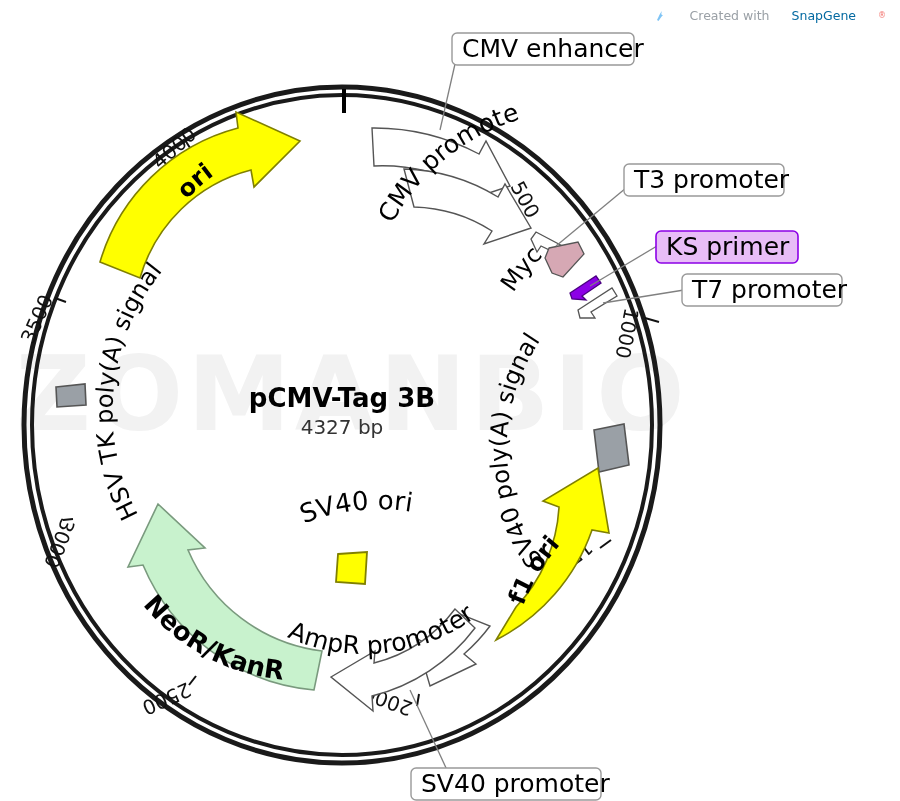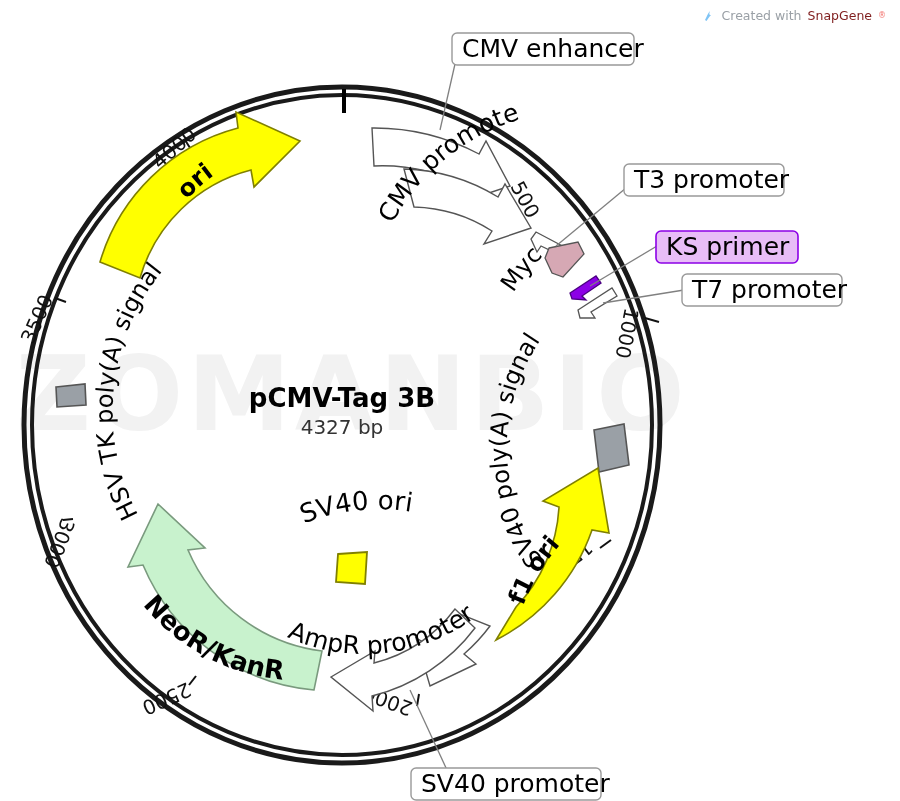--- a/index.html
+++ b/index.html
@@ -7,26 +7,26 @@
     width: 900px; height: 801px;
     background: #ffffff;
     font-family: "DejaVu Sans", sans-serif;
     overflow: hidden;
   }
   #stage { position: relative; width: 900px; height: 801px; }
   svg { display: block; }
   .wm-brand {
     position: absolute;
     top: 8px; right: 14px;
-    display: flex; align-items: center; gap: 6px;
+    display: flex; align-items: center; gap: 22px;
     font-size: 12.5px;
     color: #9aa0a6;
     font-family: "DejaVu Sans", sans-serif;
   }
-  .wm-brand .snap { color: #7f1d1d; }
+  .wm-brand .snap { color: #0369a1; }
   .wm-brand .reg { font-size: 8px; vertical-align: super; color: #f2736e; }
   .wm-logo { width: 14px; height: 14px; display:inline-block; }
 </style>
 </head>
 <body>
 
 <div id="stage">
 
   <div class="wm-brand">
     <span class="wm-logo">

